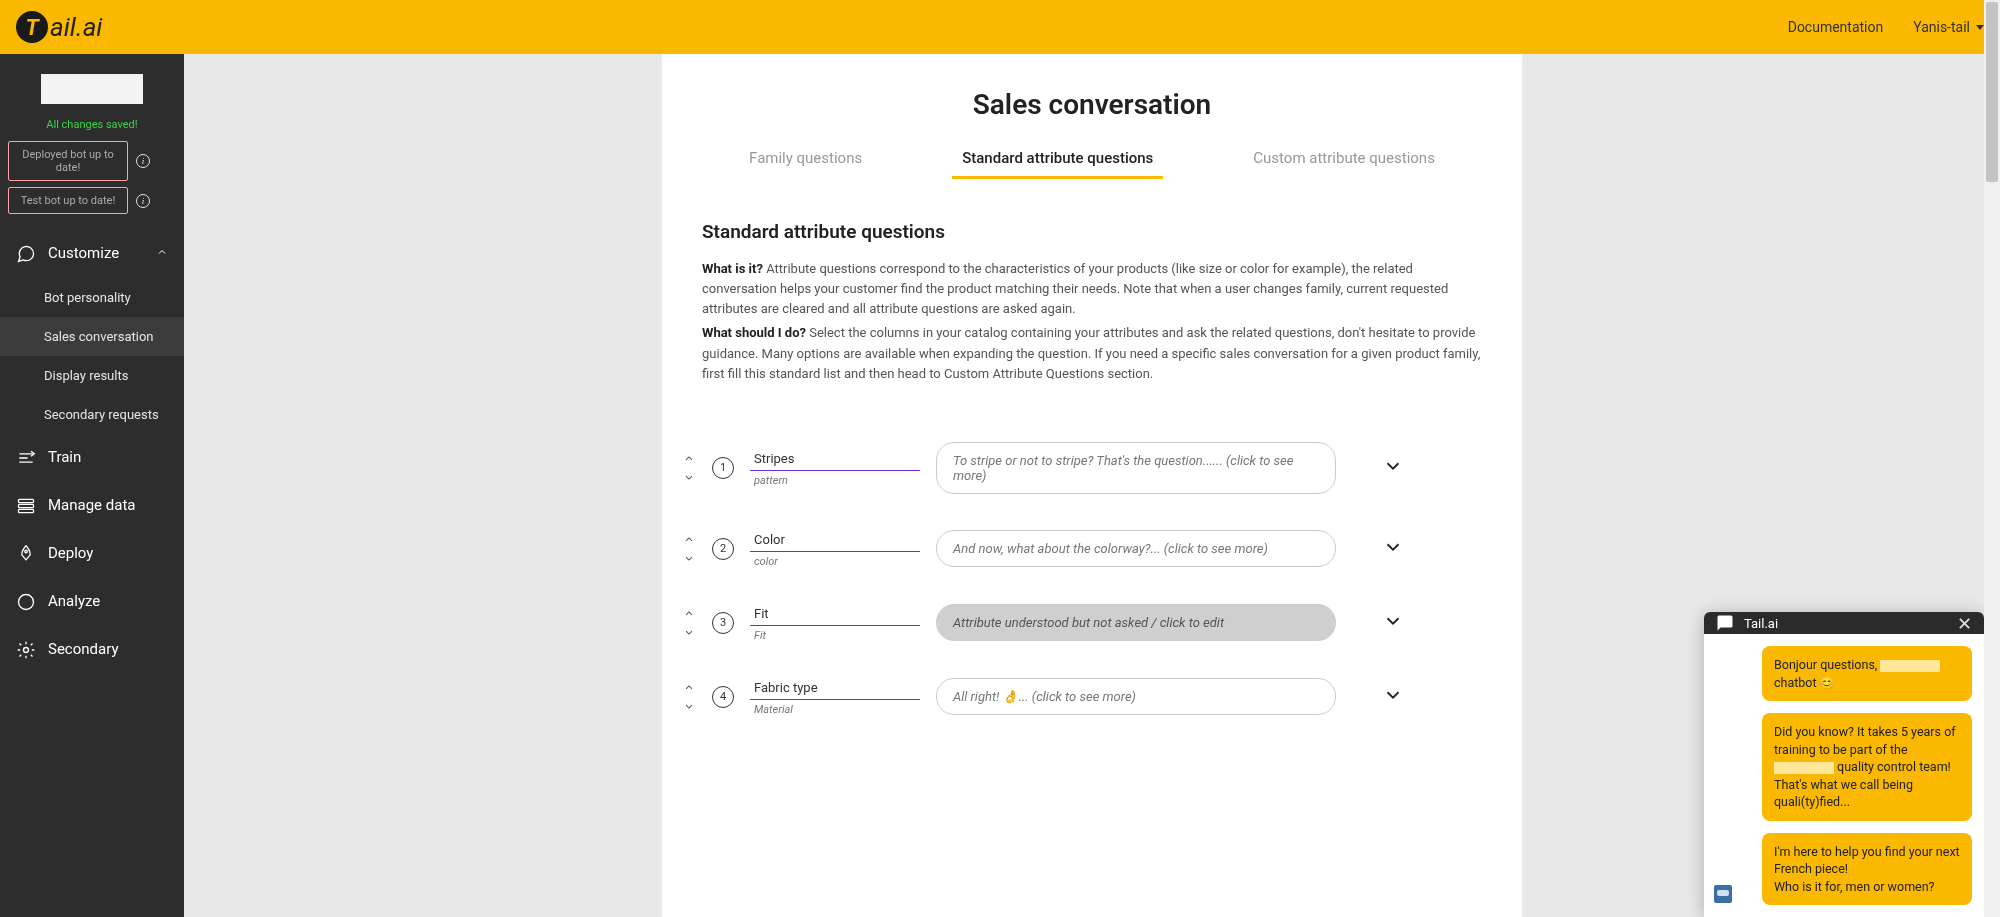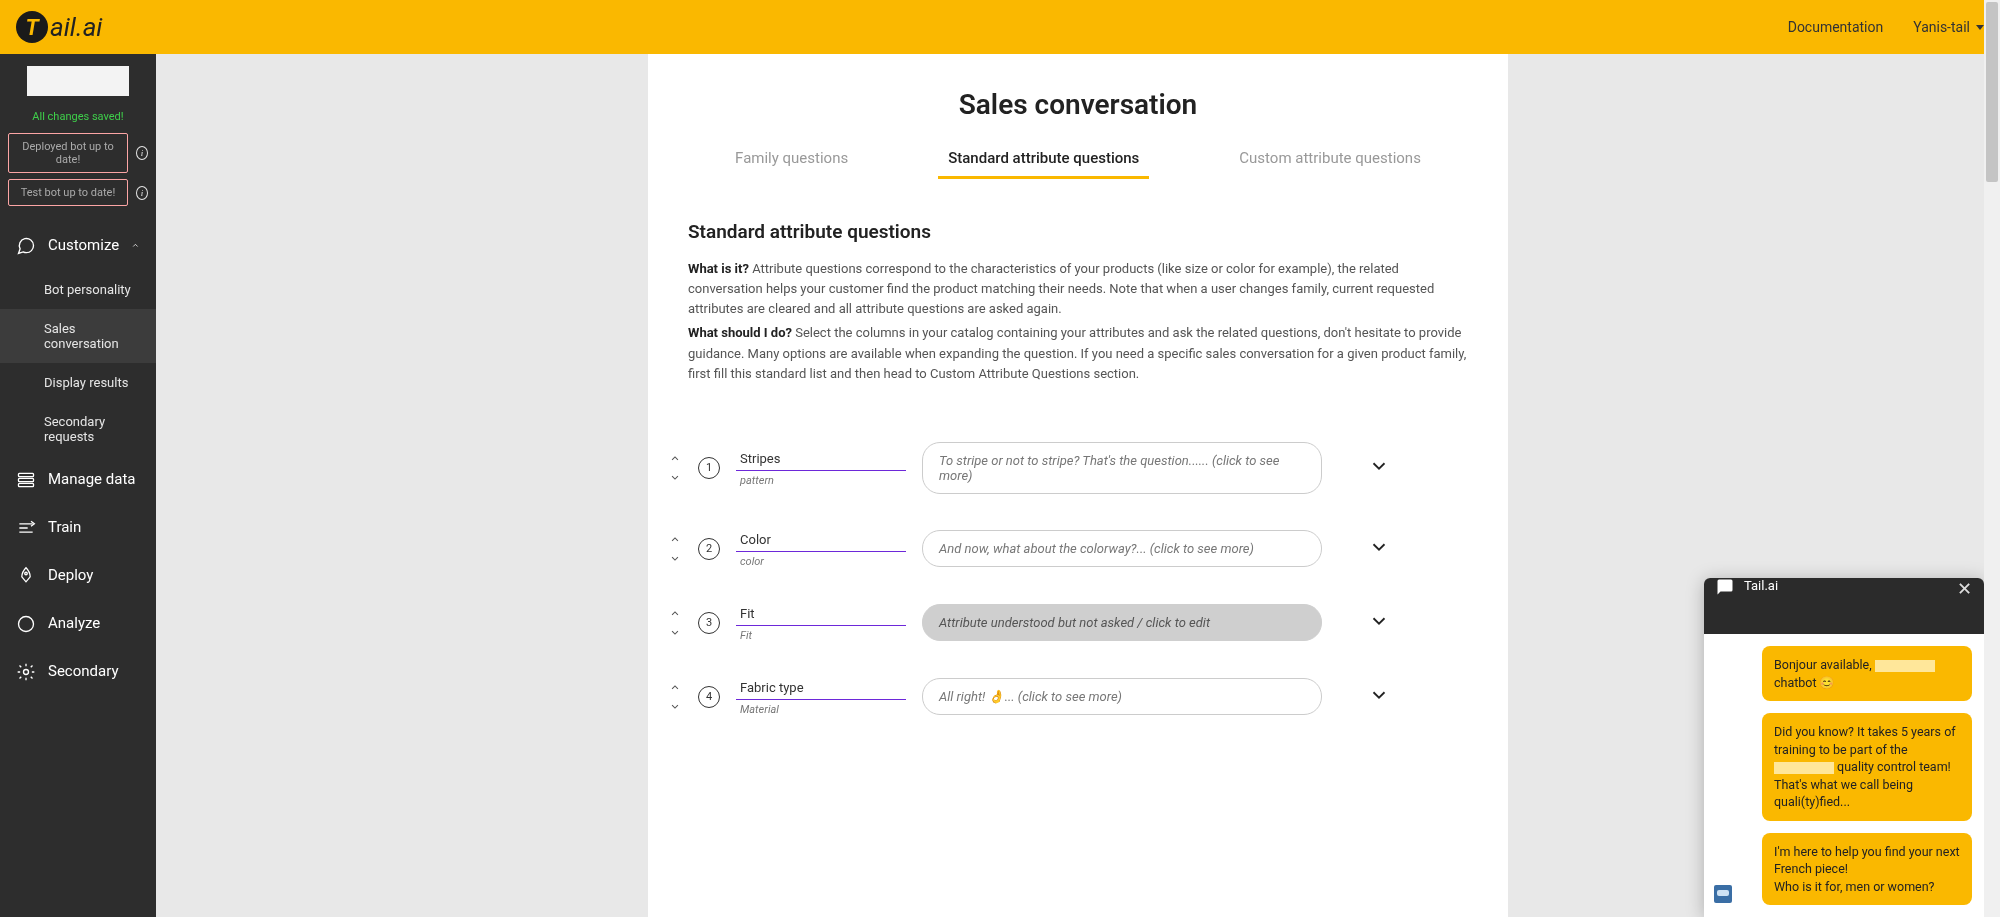--- a/index.html
+++ b/index.html
@@ -12,21 +12,21 @@
 .logo-t{display:inline-flex;width:32px;height:32px;border-radius:50%;background:#1a1a1a;color:#fab800;align-items:center;justify-content:center;font-style:italic;font-weight:bold;font-size:22px;margin-right:2px}
 .header-right{display:flex;gap:30px;align-items:center;color:#333;font-size:14px}
 .header-link{cursor:pointer}
 .user-menu{display:flex;align-items:center;gap:6px;cursor:pointer}
 .caret-down{width:0;height:0;border-left:4px solid transparent;border-right:4px solid transparent;border-top:5px solid #333}
 
 
 .body{flex:1;display:flex;overflow:hidden}
 
 
-.sidebar{width:156px;background:#2d2d2d;color:#e5e5e5;display:flex;flex-direction:column;padding-top:12px}
+.sidebar{width:184px;background:#2d2d2d;color:#e5e5e5;display:flex;flex-direction:column;padding-top:20px}
 .sb-logo-box{width:102px;height:30px;background:#f3f3f3;margin:0 auto}
 .sb-saved{color:#3ecf4a;font-size:11px;text-align:center;margin-top:14px}
 .sb-status-boxes{padding:10px 8px 16px 8px;display:flex;flex-direction:column;gap:6px}
 .sb-status-row{display:flex;align-items:center;gap:8px}
 .sb-status{flex:0 0 120px;border:1px solid #fca5a5;color:#aaa;font-size:11px;text-align:center;padding:6px 4px;border-radius:2px}
 .info-circle{width:14px;height:14px;border:1.5px solid #e5e5e5;border-radius:50%;position:relative}
 .info-circle::after{content:"i";position:absolute;left:50%;top:50%;transform:translate(-50%,-52%);font-size:9px;font-style:italic;font-family:serif}
 
 .nav{display:flex;flex-direction:column}
 .nav-item{display:flex;align-items:flex-start;gap:12px;padding:14px 16px;font-size:15px;cursor:pointer;color:#fff}
@@ -60,21 +60,21 @@
 .q-label-col{width:170px}
 .q-label{font-size:13px;color:#333;border-bottom:1px solid #6d28d9;padding:2px 0 4px 4px}
 .q-sub{font-size:11px;font-style:italic;color:#777;padding:3px 0 0 4px}
 .q-input{flex:0 0 400px;border:1px solid #ccc;border-radius:18px;padding:10px 16px;font-size:13px;font-style:italic;color:#777;cursor:pointer;background:#fff}
 .q-input.disabled{background:#cfcfcf;color:#555;border-color:#cfcfcf}
 .q-exp{margin-left:30px;cursor:pointer}
 .q-exp svg{width:22px;height:22px;stroke:#222;fill:none;stroke-width:2}
 
 
 .chat{position:absolute;right:16px;bottom:0;width:280px;background:#fff;border-radius:6px 6px 0 0;box-shadow:0 2px 18px rgba(0,0,0,0.25);overflow:hidden}
-.chat-head{height:56px;background:#2b2b2b;color:#fff;display:flex;padding:0 12px;gap:10px}
+.chat-head{height:22px;background:#2b2b2b;color:#fff;display:flex;align-items:center;padding:0 12px;gap:10px}
 .chat-head svg{width:18px;height:18px;fill:#fff}
 .chat-title{font-size:13px;flex:1}
 .chat-close{font-size:18px;cursor:pointer;color:#ddd}
 .chat-body{padding:12px;display:flex;flex-direction:column;gap:12px;max-height:320px;overflow-y:auto;position:relative}
 .bubble-row{display:flex;justify-content:flex-end;position:relative}
 .bubble{background:#fab800;color:#222;padding:10px 12px;border-radius:8px;font-size:12.5px;line-height:1.4;max-width:210px}
 .bubble .redact{display:inline-block;width:60px;height:12px;background:#ffe79a;vertical-align:middle}
 .bot-ico{position:absolute;left:-2px;bottom:2px;width:18px;height:18px;background:#3a6ea5;border-radius:2px}
 .bot-ico::after{content:"";position:absolute;left:3px;top:5px;width:12px;height:6px;background:#cde1f3;border-radius:2px}
 
@@ -130,35 +130,35 @@
               </svg></span>
         </div>
         <div class="nav-sub">Bot personality</div>
         <div class="nav-sub active">Sales conversation</div>
         <div class="nav-sub">Display results</div>
         <div class="nav-sub">Secondary requests</div>
 
         <div class="nav-item">
           <span class="nav-icon">
               <svg viewBox="0 0 24 24">
+                <path d="M4 7h16M4 12h10M4 17h16"></path>
+                <path d="M18 4l4 3-4 3"></path>
+              </svg>
+            </span>
+          <span>Train</span>
+        </div>
+        <div class="nav-item">
+          <span class="nav-icon">
+              <svg viewBox="0 0 24 24">
                 <rect x="3" y="4" width="18" height="4" rx="1"></rect>
                 <rect x="3" y="10" width="18" height="4" rx="1"></rect>
                 <rect x="3" y="16" width="18" height="4" rx="1"></rect>
               </svg>
             </span>
           <span>Manage data</span>
-        </div>
-        <div class="nav-item">
-          <span class="nav-icon">
-              <svg viewBox="0 0 24 24">
-                <path d="M4 7h16M4 12h10M4 17h16"></path>
-                <path d="M18 4l4 3-4 3"></path>
-              </svg>
-            </span>
-          <span>Train</span>
         </div>
         <div class="nav-item">
           <span class="nav-icon">
               <svg viewBox="0 0 24 24">
                 <path d="M12 2c3 3 5 7 5 11l-5 6-5-6c0-4 2-8 5-11z"></path>
                 <circle cx="12" cy="9" r="1.5"></circle>
               </svg>
             </span>
           <span>Deploy</span>
         </div>
@@ -283,21 +283,21 @@
   <div class="chat">
     <div class="chat-head">
       <svg viewBox="0 0 24 24">
           <path d="M20 2H4a2 2 0 0 0-2 2v18l4-4h14a2 2 0 0 0 2-2V4a2 2 0 0 0-2-2z"></path>
         </svg>
       <span class="chat-title">Tail.ai</span>
       <span class="chat-close">✕</span>
     </div>
     <div class="chat-body">
       <div class="bubble-row">
-        <div class="bubble"><span>Bonjour available, </span><span class="redact"></span><span> chatbot 😊</span></div>
+        <div class="bubble"><span>Bonjour questions, </span><span class="redact"></span><span> chatbot 😊</span></div>
       </div>
       <div class="bubble-row">
         <div class="bubble"><span>Did you know? It takes 5 years of training to be part of the </span><span class="redact"></span><span> quality control team! That's what we call being quali(ty)fied...</span></div>
       </div>
       <div class="bubble-row">
         <span class="bot-ico"></span>
         <div class="bubble" style="white-space:pre-line">I'm here to help you find your next French piece!
 Who is it for, men or women?</div>
       </div>
     </div>

